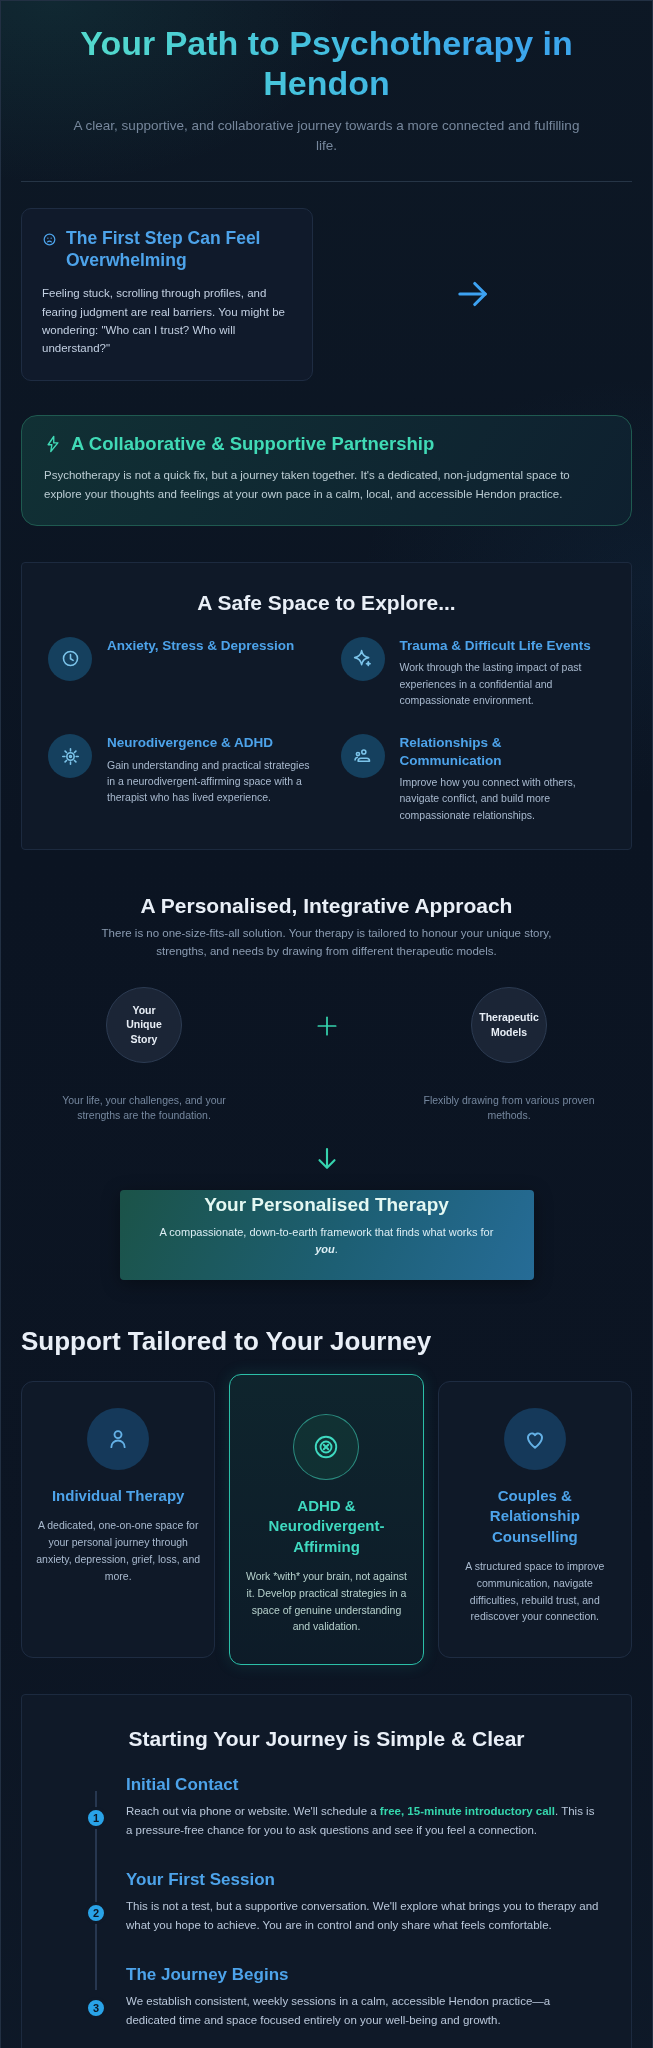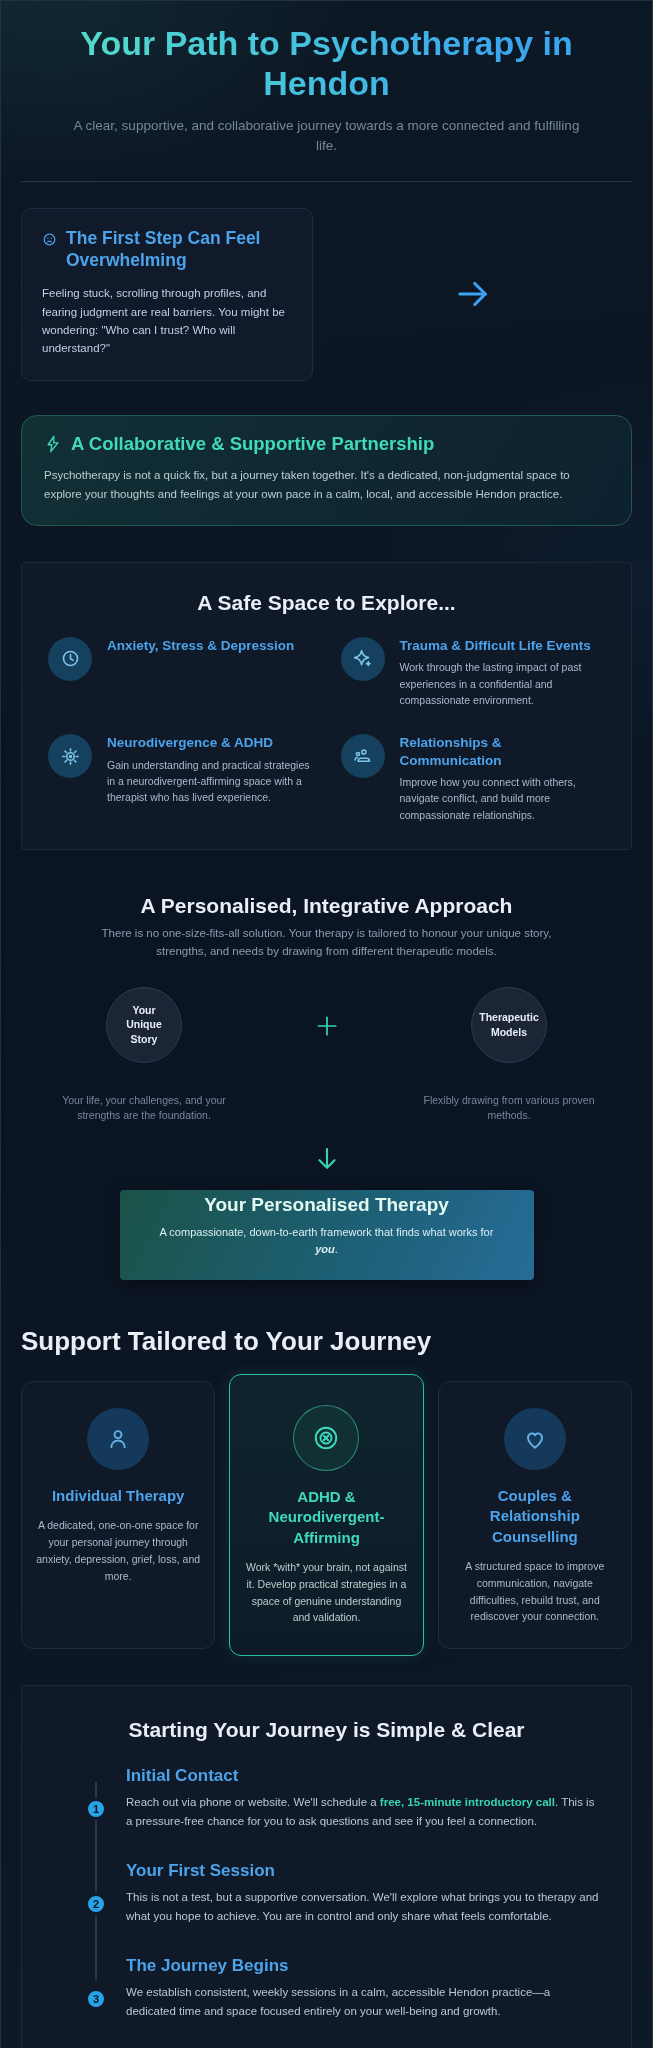--- a/index.html
+++ b/index.html
@@ -93,21 +93,21 @@
   .support-title { color:#e9eff7; font-size:26px; font-weight:bold; text-align:left; }
   .support-grid { display:flex; gap:14px; margin-top:24px; align-items:stretch; }
   .sup-card {
     flex:1; background:#0f1928; border:1px solid #1e2c42; border-radius:12px;
     padding:24px 14px 22px; text-align:center;
   }
   .sup-card.highlight {
     background:linear-gradient(180deg, rgba(17,52,54,0.45), rgba(13,30,42,0.55)), #0d1826;
     border:1px solid #2bbfa8; box-shadow:0 0 16px rgba(43,191,168,0.15);
     margin:-7px 0;
-    padding-top:28px; padding-bottom:29px;
+    padding-top:37px; padding-bottom:29px;
   }
   .sc-iconwrap {
     width:62px; height:62px; border-radius:50%; margin:2px auto 16px;
     background:#15395a; color:#64b1e6; display:flex; align-items:center; justify-content:center;
   }
   .sup-card.highlight .sc-iconwrap {
     background:rgba(21,66,60,0.45); border:1px solid rgba(63,217,192,0.55); color:#3fd9c0;
     width:66px; height:66px;
   }
   .sc-title { color:#4da3ea; font-weight:bold; font-size:15px; line-height:1.35; }

